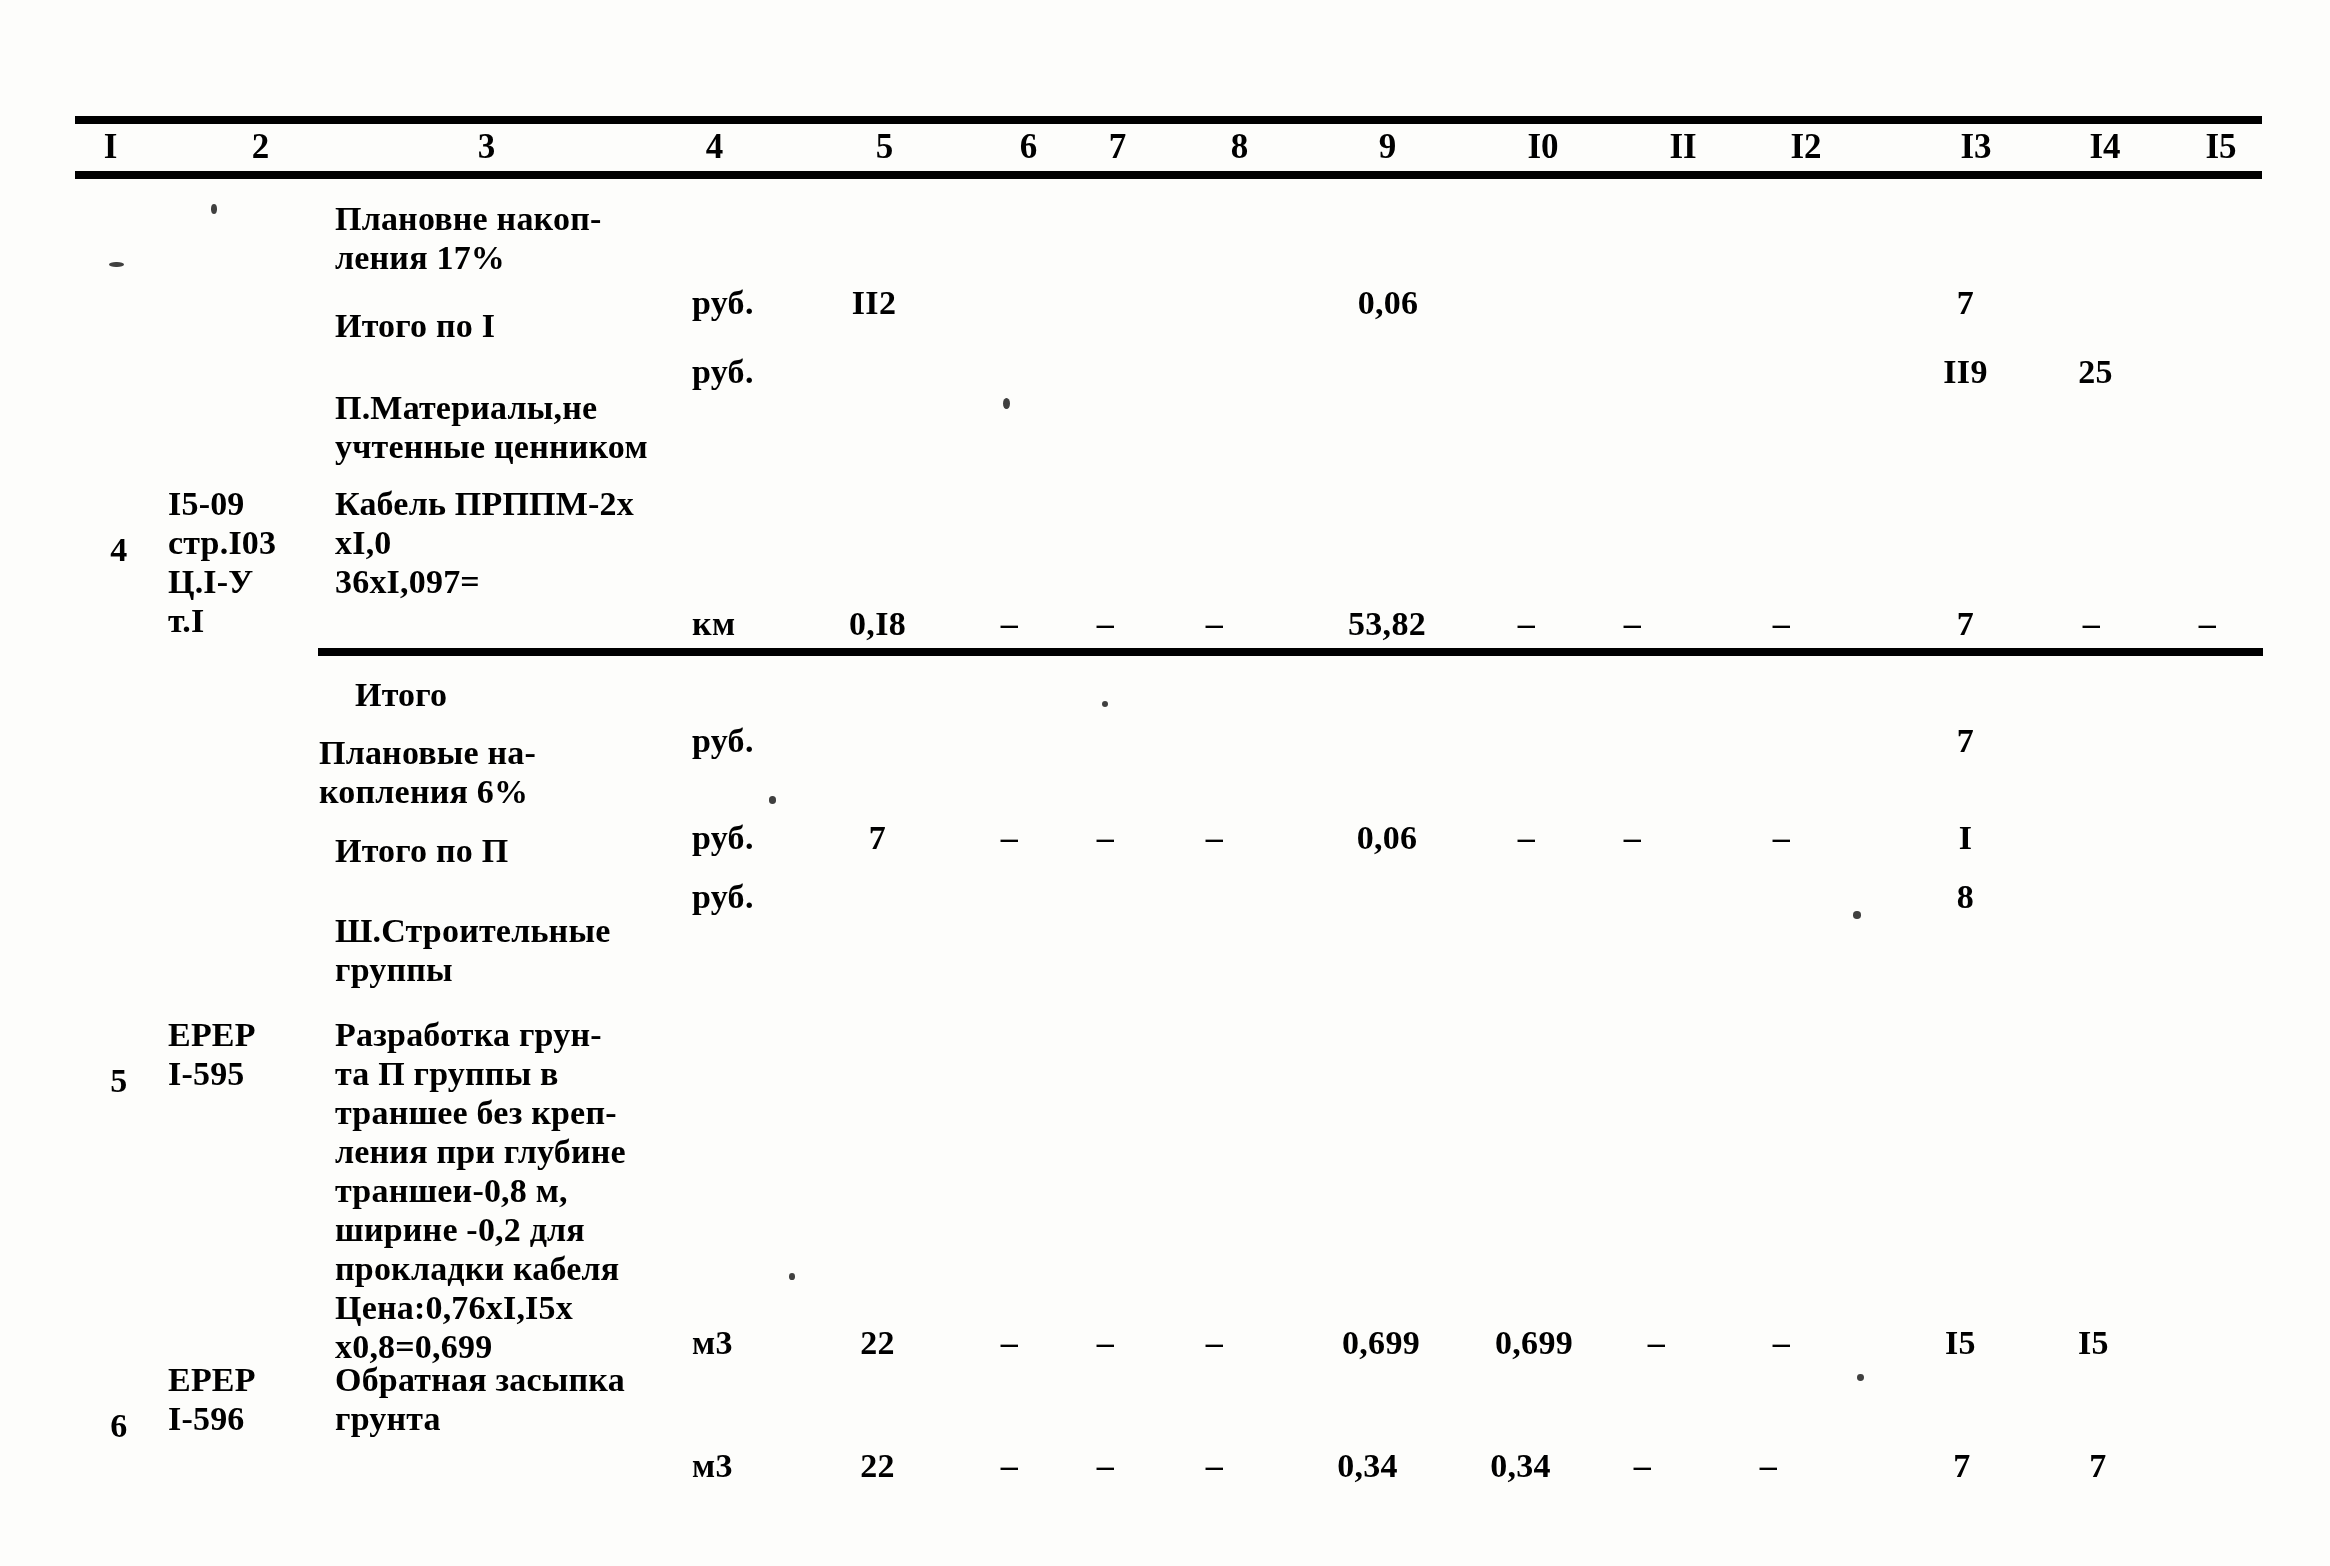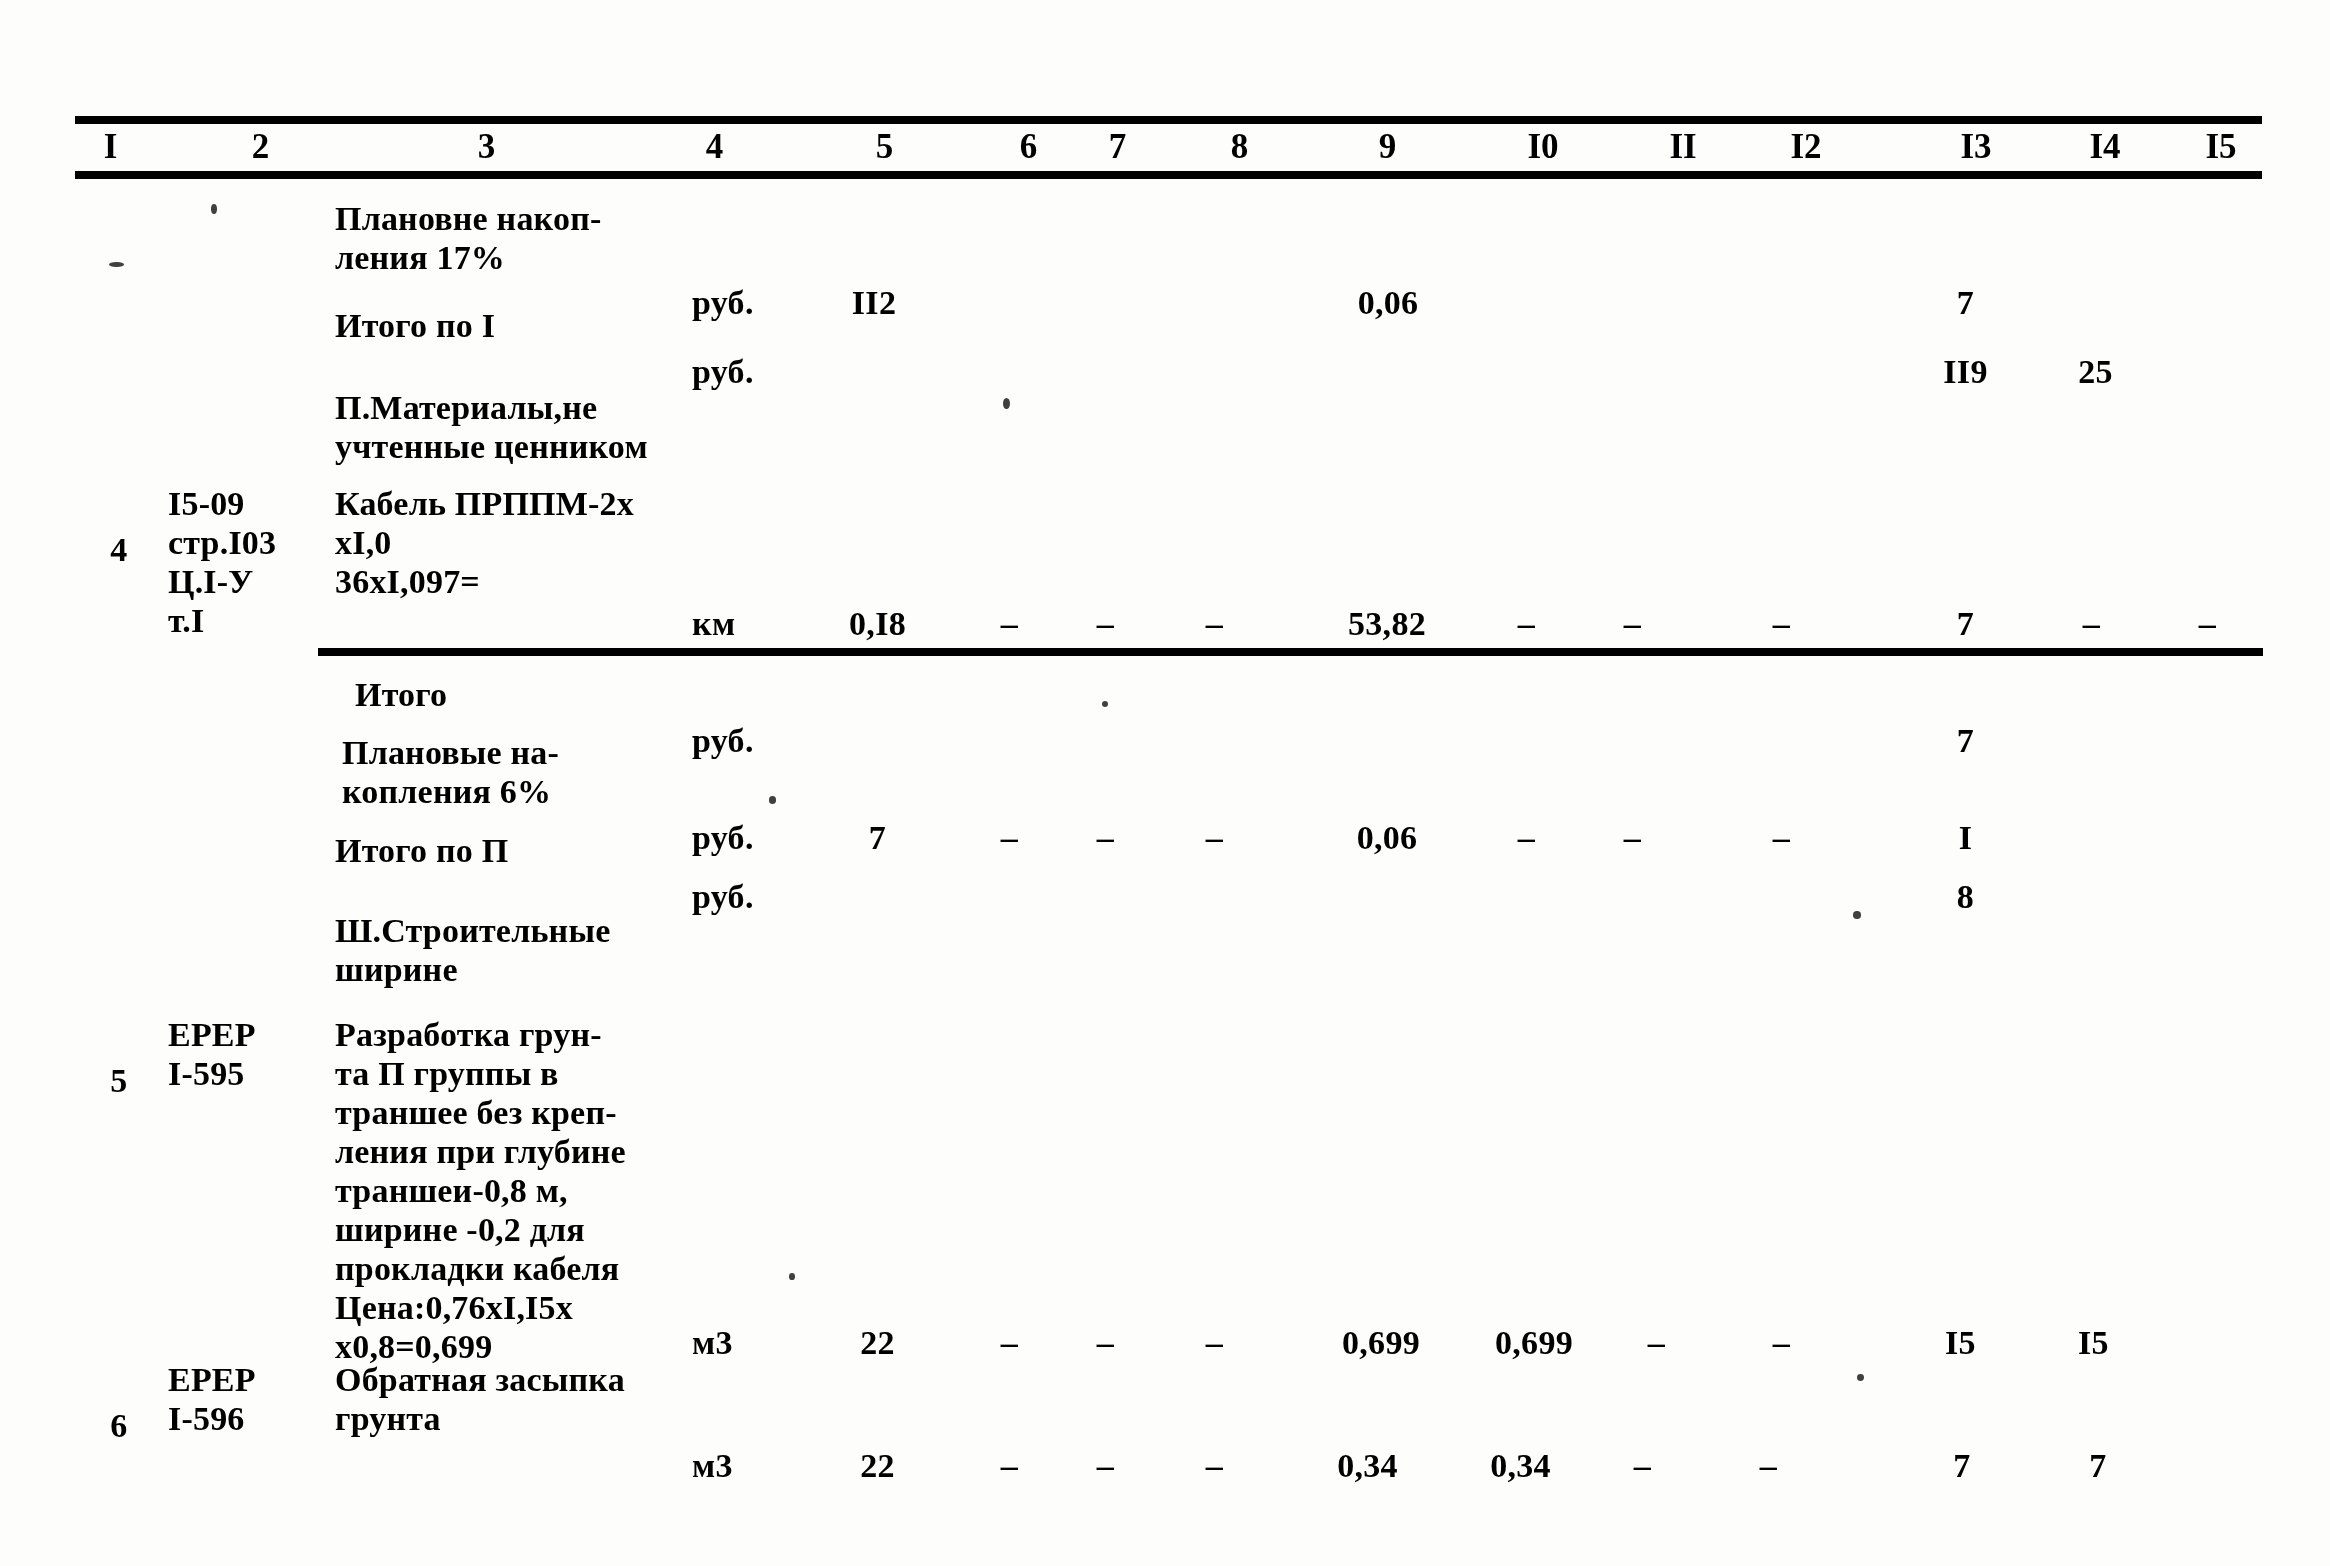--- a/index.html
+++ b/index.html
@@ -172,21 +172,21 @@
     <div class="cell num" style="left:2177px; top:558px; width:61px;">–</div>
   </div>
 
   <div>
     <div class="desc" style="left:335px; top:675px;margin-left:20px;">Итого</div>
     <div class="cell left" style="left:692px; top:675px;">руб.</div>
     <div class="cell num" style="left:1918px; top:675px; width:95px;">7</div>
   </div>
 
   <div>
-    <div class="desc" style="left:342px; top:733px;">Плановые на-
+    <div class="desc" style="left:319px; top:733px;">Плановые на-
 копления 6%</div>
     <div class="cell left" style="left:692px; top:772px;">руб.</div>
     <div class="cell num" style="left:813px; top:772px; width:129px;">7</div>
     <div class="cell num" style="left:979px; top:772px; width:61px;">–</div>
     <div class="cell num" style="left:1075px; top:772px; width:61px;">–</div>
     <div class="cell num" style="left:1184px; top:772px; width:61px;">–</div>
     <div class="cell num" style="left:1309px; top:772px; width:156px;">0,06</div>
     <div class="cell num" style="left:1496px; top:772px; width:61px;">–</div>
     <div class="cell num" style="left:1602px; top:772px; width:61px;">–</div>
     <div class="cell num" style="left:1751px; top:772px; width:61px;">–</div>
@@ -194,21 +194,21 @@
   </div>
 
   <div>
     <div class="desc" style="left:335px; top:831px;">Итого по П</div>
     <div class="cell left" style="left:692px; top:831px;">руб.</div>
     <div class="cell num" style="left:1918px; top:831px; width:95px;">8</div>
   </div>
 
   <div>
     <div class="desc" style="left:335px; top:911px;">Ш.Строительные
-  ширине</div>
+  группы</div>
   </div>
 
   <div>
     <div class="cell num" style="left:92px; top:1015px; width:54px;">5</div>
     <div class="desc" style="left:168px; top:1015px;">ЕРЕР
 I-595</div>
     <div class="desc" style="left:335px; top:1015px;">Разработка грун-
 та П группы в
 траншее без креп-
 ления при глубине

